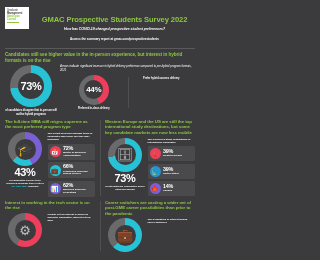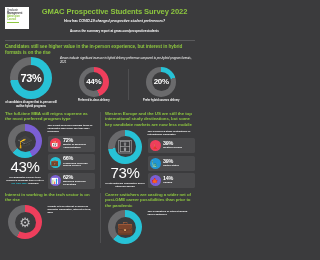--- a/index.html
+++ b/index.html
@@ -17,21 +17,21 @@
     width: 24px; height: 22px; background: #fff; flex: 0 0 24px;
     padding: 2px 2px; display: flex; flex-direction: column;
     justify-content: flex-start; margin-right: 5px;
   }
   .logo-l { font-size: 2.6px; line-height: 1.18; font-weight: bold; letter-spacing: -0.05px; }
   .logo-l.g { color: #6c6e70; }
   .logo-l.m { color: #3b3b3d; }
   .logo-l.a { color: #8dc63f; }
   .logo-l.c { color: #8dc63f; }
   .logo-bar { margin-top: 1px; height: 1px; width: 12px; background: #8dc63f; }
-  .hdr-text { flex: 1; text-align: center; padding-top: 1px; }
+  .hdr-text { flex: 1; text-align: center; padding-top: 1px; margin-top: 8px; }
   .title { color: #8dc63f; font-size: 7.6px; font-weight: bold; line-height: 1.1; letter-spacing: -0.1px; }
   .subtitle { color: #ffffff; font-size: 3.5px; font-style: italic; font-weight: bold; margin-top: 2.5px; letter-spacing: -0.05px; }
   .urlline { color: #ffffff; font-size: 3.1px; font-weight: bold; margin-top: 6px; letter-spacing: -0.05px; }
 
   .hr { height: 1px; background: #5a5a5c; margin: 3px 5px 0 5px; }
 
   
   .s1 { padding: 3px 5px 0 5px; }
   .s1 h2 { color: #8dc63f; font-size: 4.7px; font-weight: bold; line-height: 1.22; letter-spacing: -0.08px; }
   .s1-body { display: flex; margin-top: 2px; align-items: flex-start; }
@@ -61,21 +61,21 @@
 
   
   .split { display: flex; margin-top: 3px; }
   .col { flex: 1; padding: 0 5px; position: relative; }
   .col + .col::before { content: ""; position: absolute; left: 0; top: 1px; bottom: 1px; width: 1px; background: #4f4f51; }
   .col h3 { color: #8dc63f; font-size: 4.4px; font-weight: bold; line-height: 1.22; letter-spacing: -0.08px; }
   .col-body { display: flex; margin-top: 2.5px; }
   .cb-left { flex: 0 0 40px; display: flex; flex-direction: column; align-items: center; }
   .cb-right { flex: 1; padding-left: 2.5px; }
   .mini-label { color: #ffffff; font-size: 2.5px; font-weight: bold; line-height: 1.22; letter-spacing: -0.03px; }
-  .big-pct { color: #ffffff; font-size: 15px; font-weight: normal; letter-spacing: -0.4px; }
+  .big-pct { color: #ffffff; font-size: 11px; font-weight: bold; letter-spacing: -0.4px; }
   .big-cap { color: #ffffff; font-size: 2.5px; font-weight: bold; text-align: center; line-height: 1.22; margin-top: 1px; }
   .big-cap .hl { color: #27c2d6; }
 
   
   .card { display: flex; align-items: center; background: #4a4a4c; border-radius: 1.5px; padding: 2px; margin-top: 2.5px; }
   .card .ic {
     width: 11px; height: 11px; border-radius: 50%; flex: 0 0 11px;
     display: flex; align-items: center; justify-content: center;
     font-size: 6px; color: #fff; margin-right: 2.5px;
   }
@@ -123,24 +123,20 @@
         <div class="s1-note">Arrows indicate significant increase in hybrid delivery preference compared to pre-hybrid program formats, 2021</div>
         <div class="s1-donuts" id="s1-items">
             <div class="s1-cell">
               <div class="donut d-sm" style="background: conic-gradient(rgb(239, 62, 92) 0deg, rgb(239, 62, 92) 158deg, rgb(106, 106, 108) 158deg, rgb(106, 106, 108) 360deg);">
                 <div class="hole"></div>
                 <div class="val">44%</div>
               </div>
               <div class="cap">Preferred in-class delivery</div>
             </div>
             <div class="s1-cell">
-              <div class="donut d-sm" style="background: conic-gradient(rgb(39, 194, 214) 0deg, rgb(39, 194, 214) 72deg, rgb(106, 106, 108) 72deg, rgb(106, 106, 108) 360deg);">
-                <div class="hole"></div>
-                <div class="val">20%</div>
-              </div>
               <div class="cap">Prefer hybrid courses delivery</div>
             </div>
           </div>
       </div>
     </div>
   </div>
 
   <div class="split">
 
     <div class="col">

